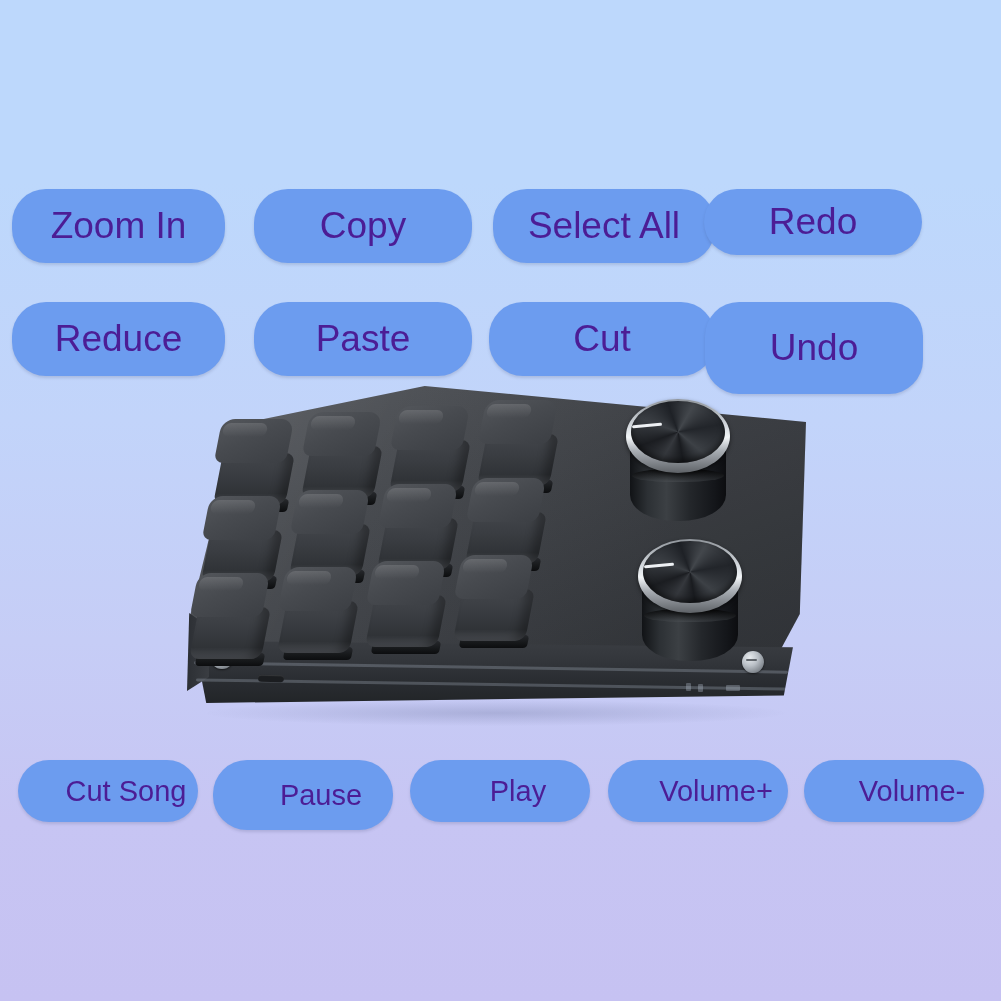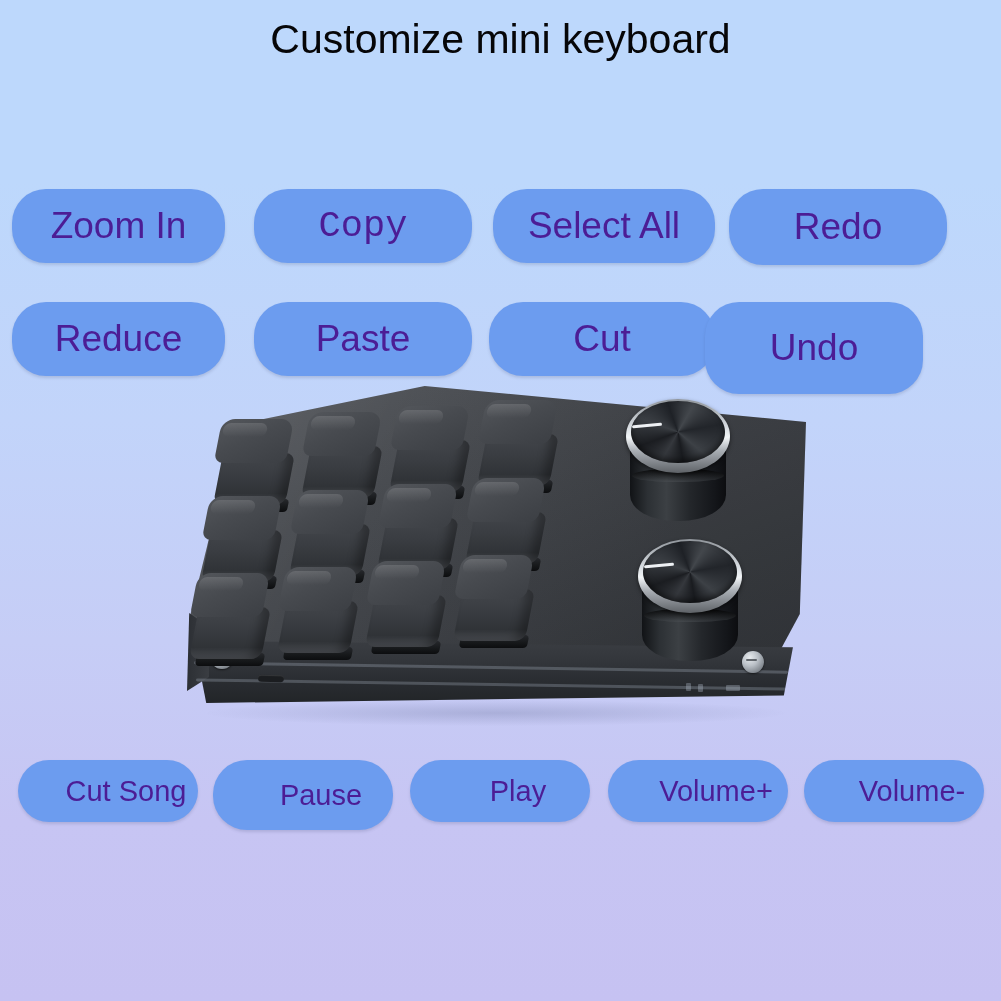--- a/index.html
+++ b/index.html
@@ -316,33 +316,32 @@
     height: 26px;
     background: radial-gradient(ellipse at center, rgba(70,80,120,0.22) 0%, rgba(70,80,120,0.0) 72%);
     border-radius: 50%;
   }
 </style>
 </head>
 <body>
 
 <div id="page">
 
-  <div class="title">Customize mini keyboard</div>
 
   <div id="shortcut-rows">
       <div class="pill row1" style="left: 12px; top: 189px; width: 213px; height: 74px;">
         <span class="pill-label">Zoom In</span>
       </div>
-      <div class="pill row1" style="left: 254px; top: 189px; width: 218px; height: 74px; font-family: Liberation Mono, monospace;">
+      <div class="pill row1" style="left: 254px; top: 189px; width: 218px; height: 74px;">
         <span class="pill-label">Copy</span>
       </div>
       <div class="pill row1" style="left: 493px; top: 189px; width: 222px; height: 74px;">
         <span class="pill-label">Select All</span>
       </div>
-      <div class="pill row1" style="left: 729px; top: 189px; width: 218px; height: 76px;">
+      <div class="pill row1" style="left: 704px; top: 189px; width: 218px; height: 66px;">
         <span class="pill-label">Redo</span>
       </div>
       <div class="pill row2" style="left: 12px; top: 302px; width: 213px; height: 74px;">
         <span class="pill-label">Reduce</span>
       </div>
       <div class="pill row2" style="left: 254px; top: 302px; width: 218px; height: 74px;">
         <span class="pill-label">Paste</span>
       </div>
       <div class="pill row2" style="left: 489px; top: 302px; width: 226px; height: 74px;">
         <span class="pill-label">Cut</span>

